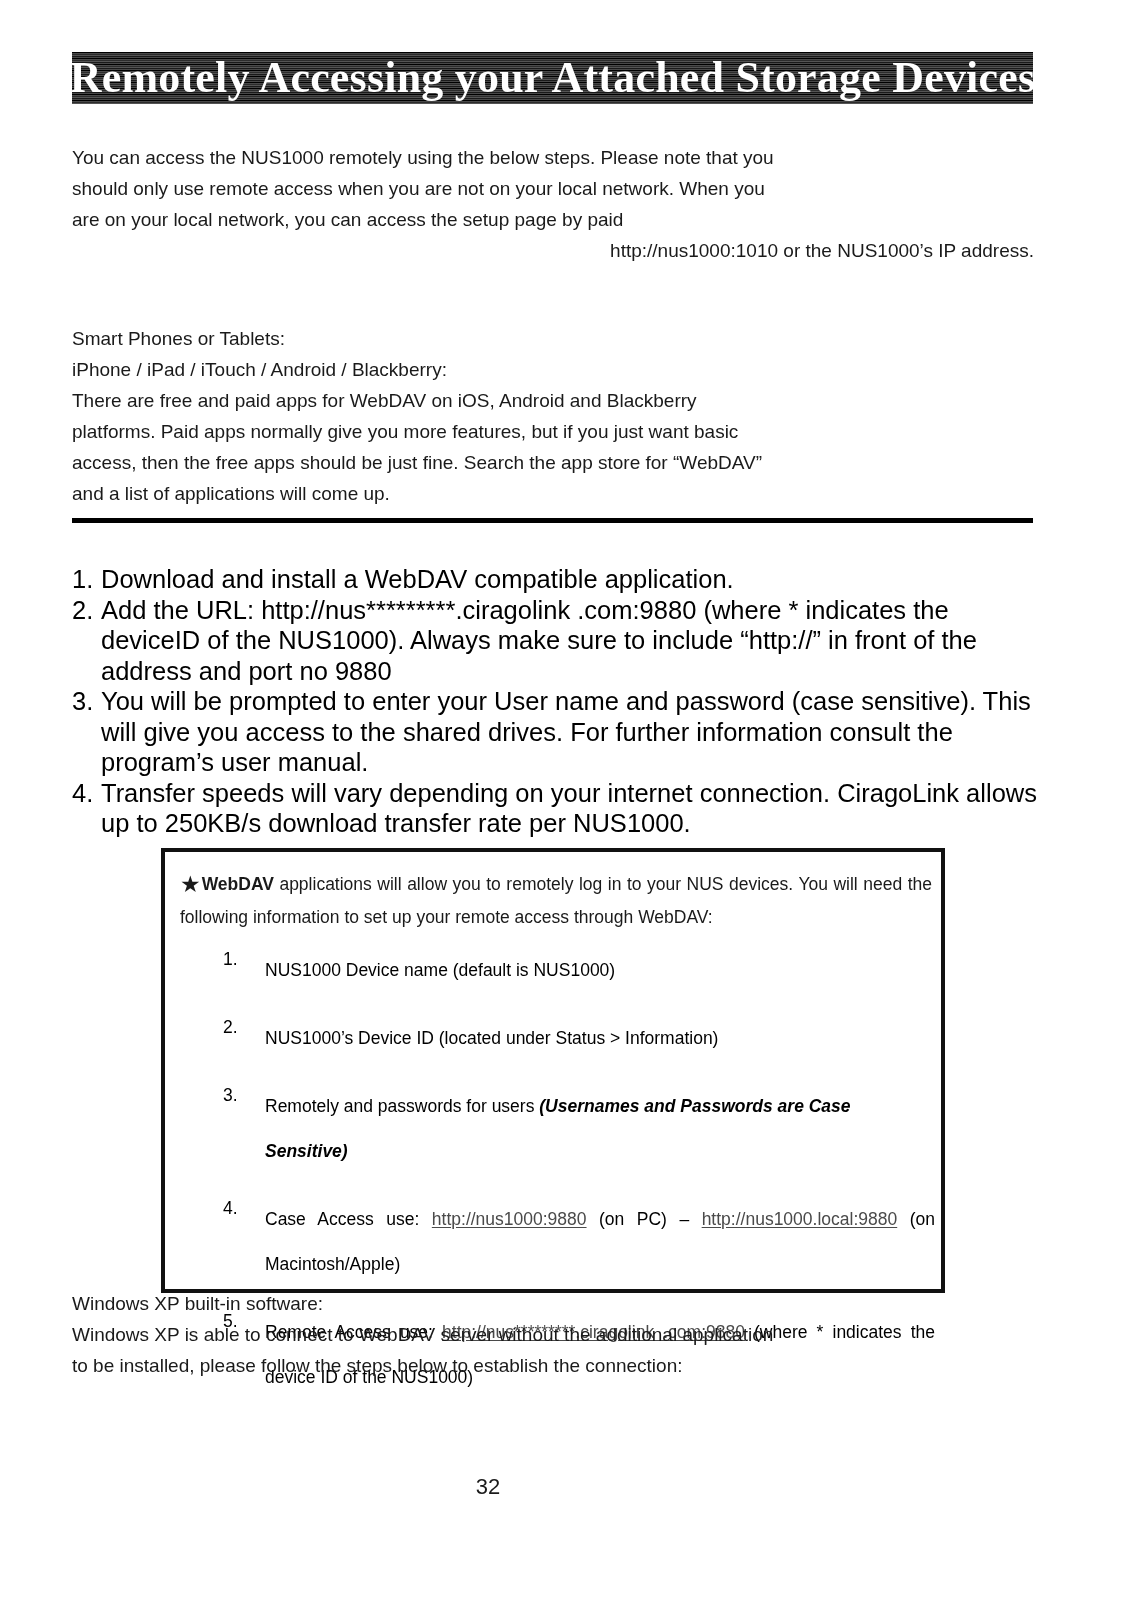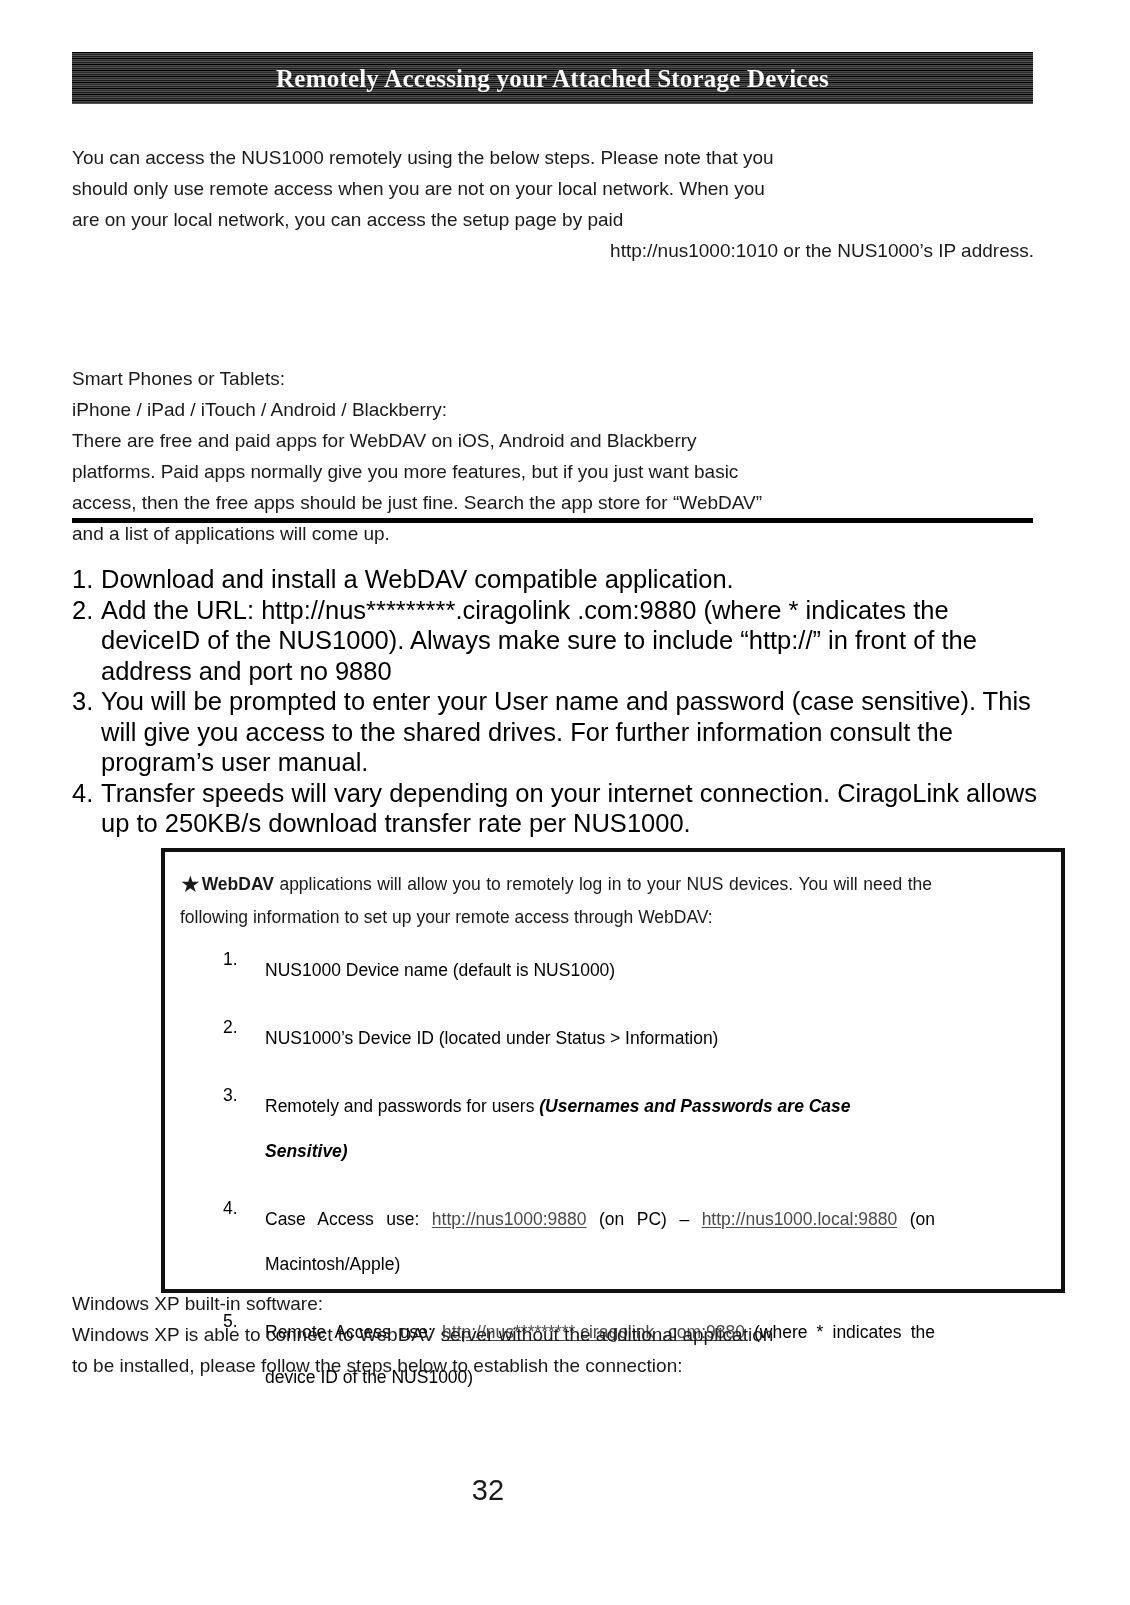--- a/index.html
+++ b/index.html
@@ -34,21 +34,21 @@
       #484848 5px, #484848 6px
     );
     display: flex;
     align-items: center;
     justify-content: center;
     overflow: hidden;
   }
   #banner-title {
     font-family: "Liberation Serif", serif;
     font-weight: bold;
-    font-size: 25px;
+    font-size: 44px;
     color: #ffffff;
     letter-spacing: 0.2px;
     line-height: 1;
     white-space: nowrap;
     text-shadow: 0 0 1px rgba(0,0,0,.5);
   }
 
   
   .body-text {
     position: absolute;
@@ -64,21 +64,20 @@
     width: 962px;
     text-align: justify;
     text-justify: inter-word;
   }
   #intro-para .lastline { text-align: right; }
 
   #smartphones-block {
     left: 72px;
     top: 323px;
     width: 975px;
-    margin-top: 40px;
   }
 
   
   #divider {
     position: absolute;
     left: 72px;
     top: 518px;
     width: 961px;
     height: 5px;
     background: #000000;
@@ -103,21 +102,21 @@
   }
   #steps .txt {
     flex: 1 1 auto;
   }
 
   
   #callout {
     position: absolute;
     left: 161px;
     top: 848px;
-    width: 904px;
+    width: 784px;
     height: 445px;
     border: 4px solid #111111;
     box-sizing: border-box;
     background: #ffffff;
   }
   #callout-intro {
     position: absolute;
     left: 15px;
     top: 16px;
     width: 752px;
@@ -174,21 +173,21 @@
     width: 975px;
   }
 
   
   #page-number {
     position: absolute;
     left: 0;
     top: 1474px;
     width: 976px;
     text-align: center;
-    font-size: 29px;
+    font-size: 22px;
     color: #1a1a1a;
     font-family: "Liberation Sans", sans-serif;
   }
 </style>
 </head>
 <body>
 
 <div id="banner">
   <div id="banner-title">Remotely Accessing your Attached Storage Devices</div>
 </div>

